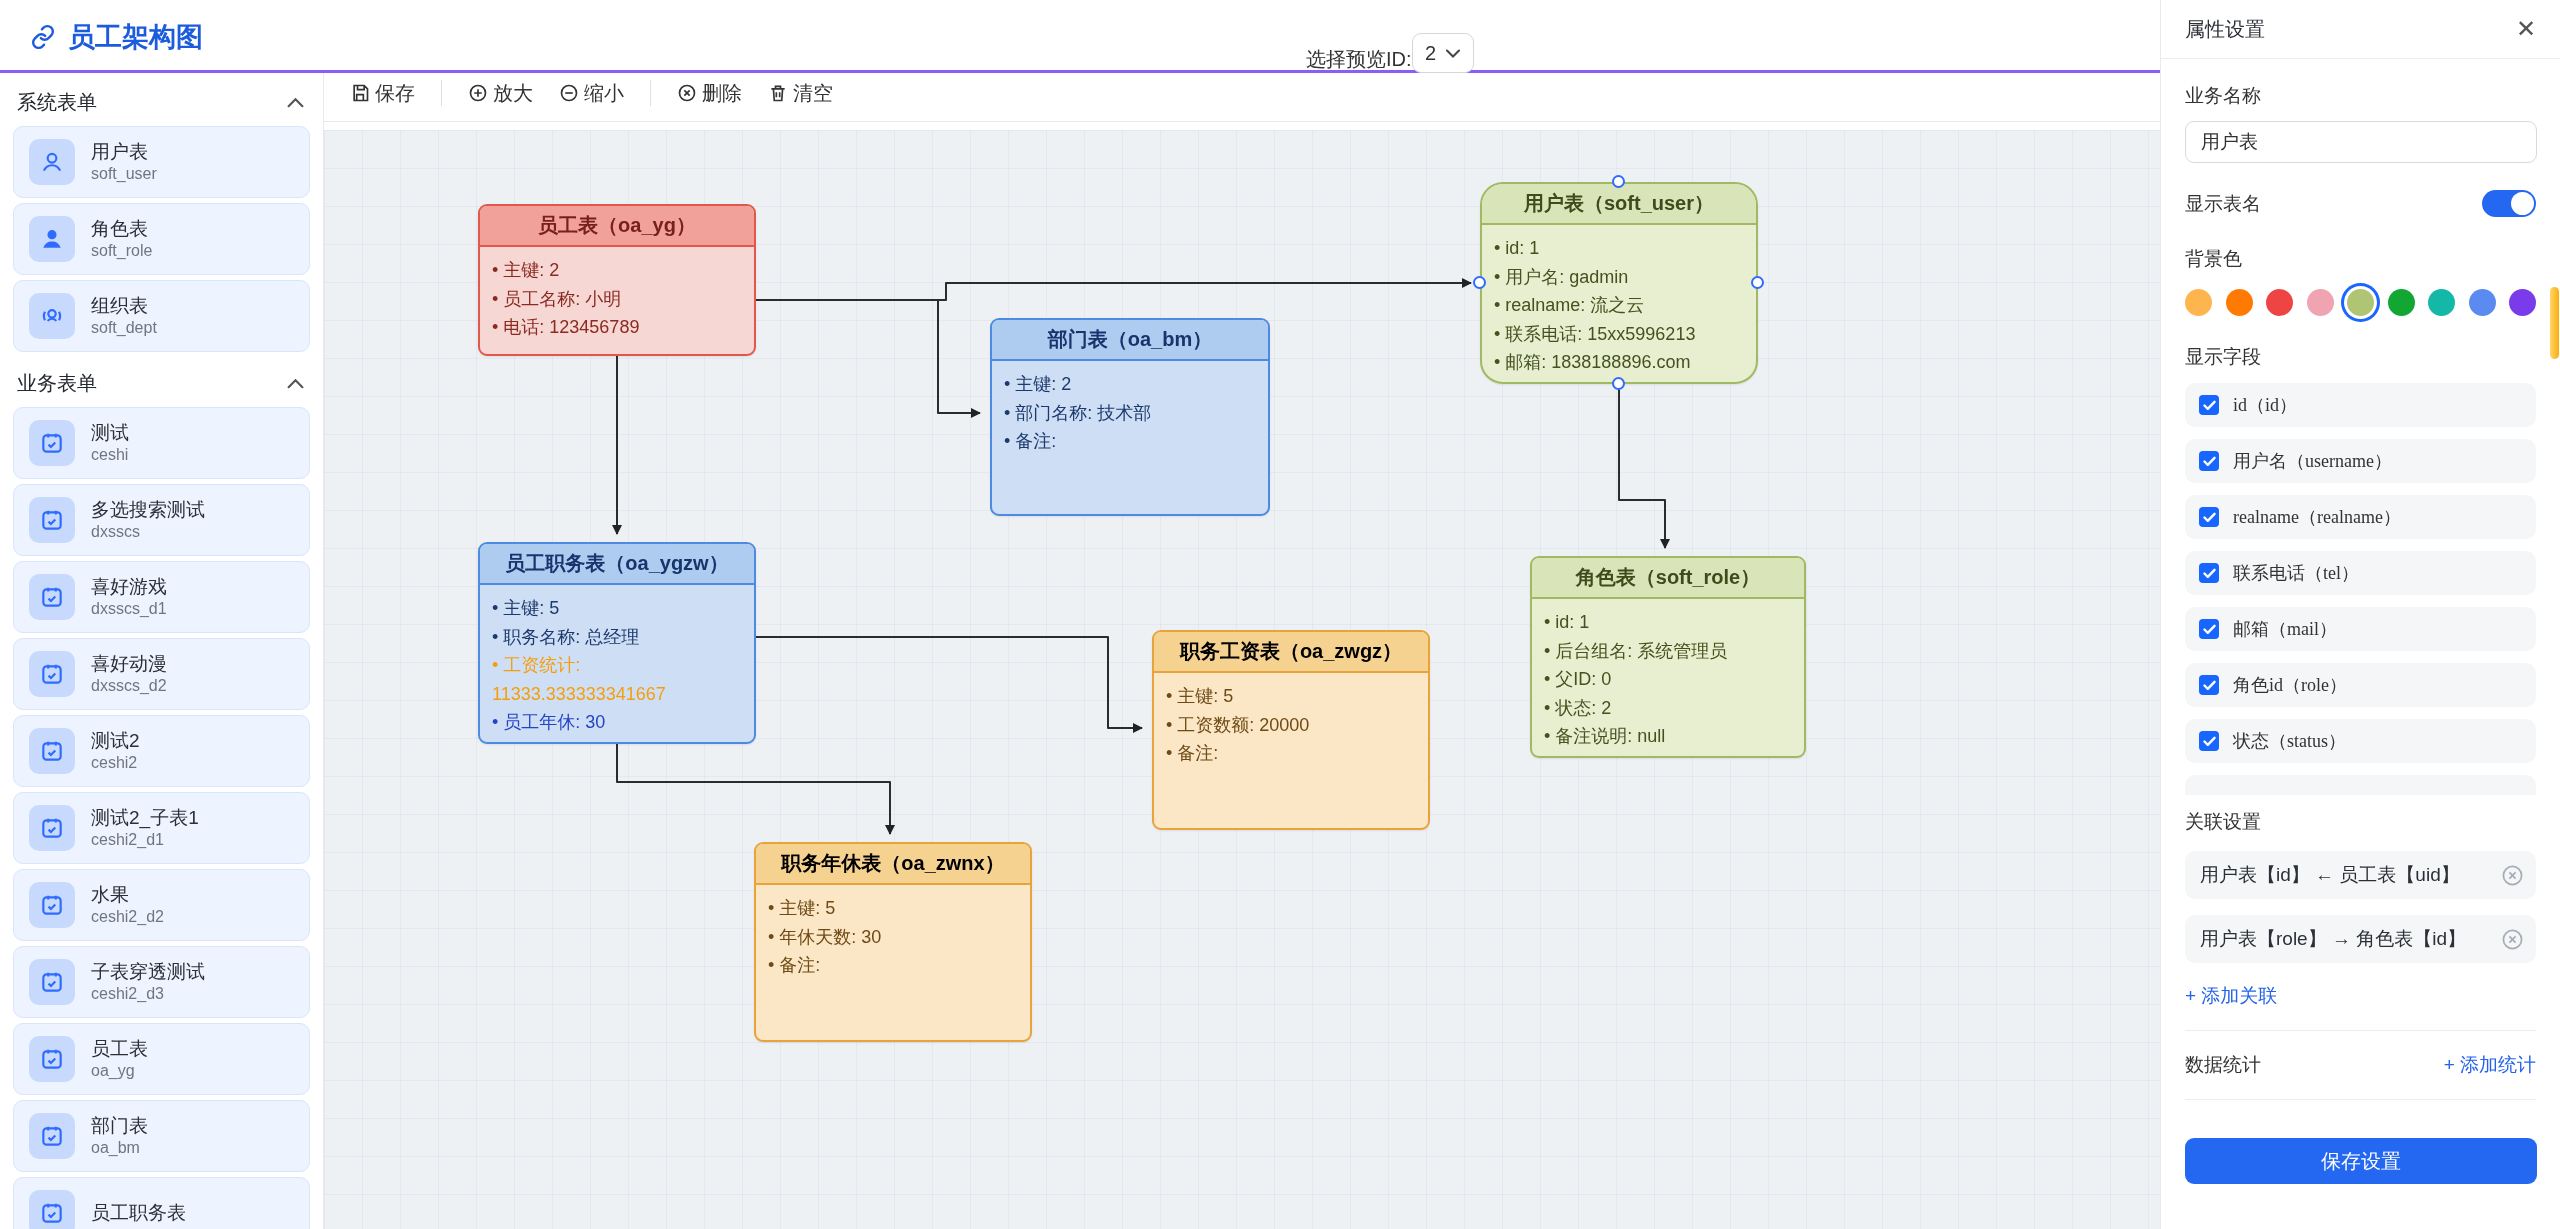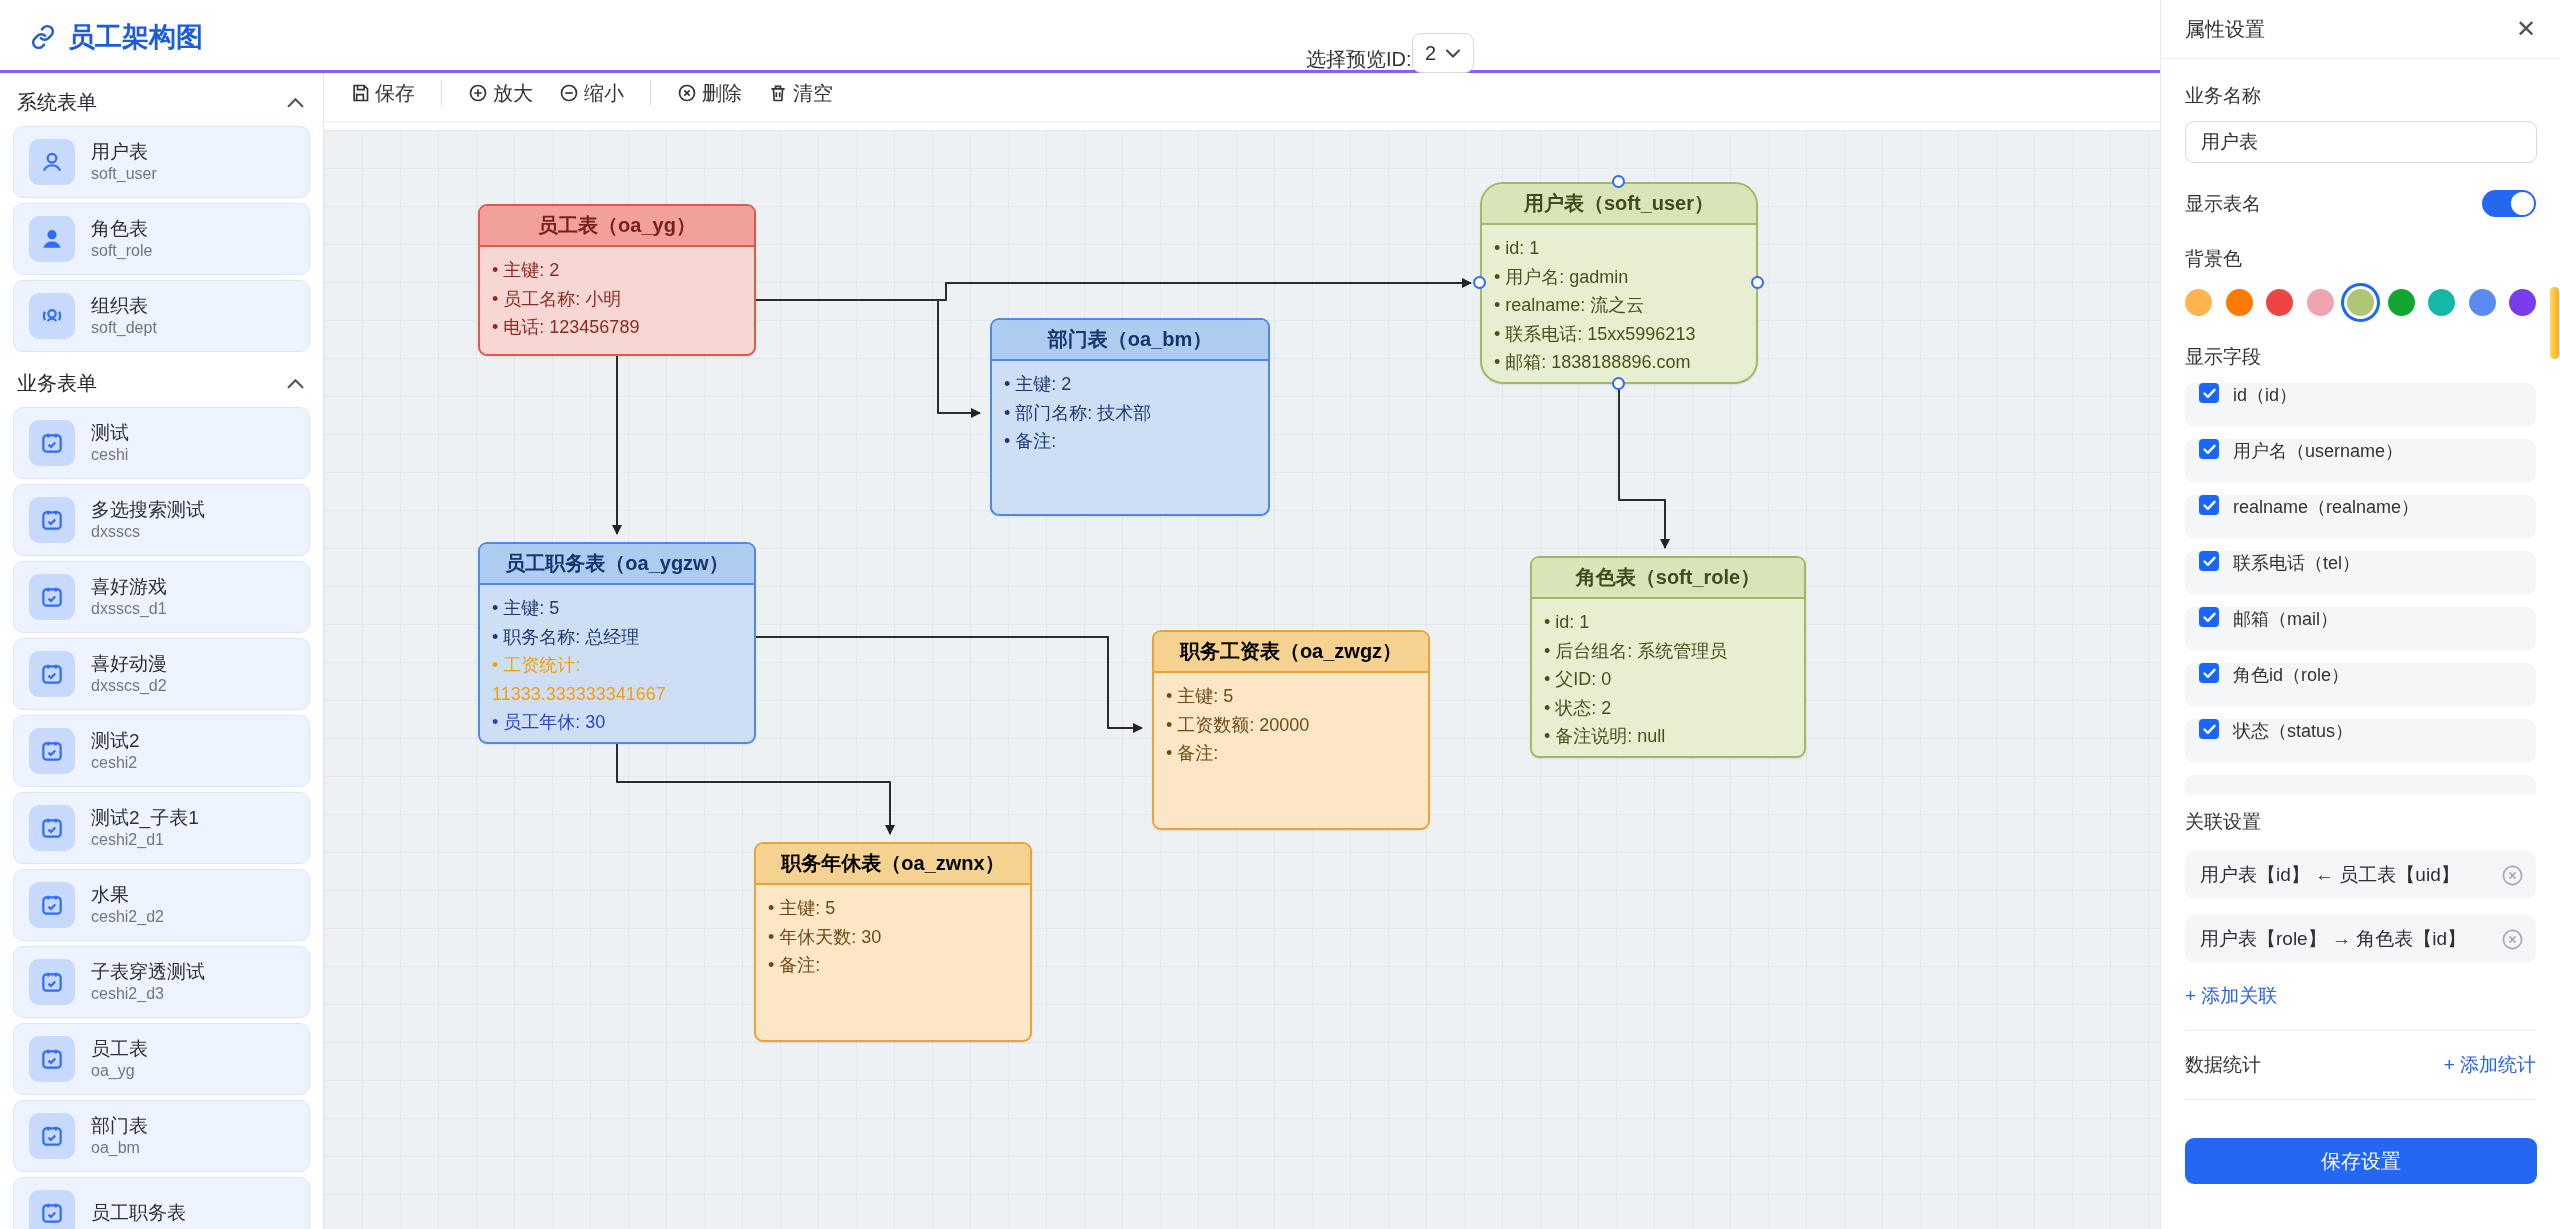--- a/index.html
+++ b/index.html
@@ -72,21 +72,21 @@
   .p-label { font-size:19px; color:#333; }
   .p-input { margin-top:12px; width:352px; height:42px; border:1px solid #d6d9df; border-radius:9px;
     font-size:19px; color:#333; padding:0 15px; outline:none; font-family:inherit; }
   .row-between { display:flex; align-items:center; justify-content:space-between; }
   .toggle { width:54px; height:27px; border-radius:14px; background:#2468f2; position:relative; cursor:pointer; }
   .toggle .knob { position:absolute; right:2px; top:2px; width:23px; height:23px; border-radius:50%; background:#fff; }
   .swatches { margin-top:13px; display:flex; align-items:center; justify-content:space-between; height:34px; }
   .swatch { width:27px; height:27px; border-radius:50%; cursor:pointer; }
   .swatch.selected { box-shadow:0 0 0 3px #fff, 0 0 0 6px #1a66ff; }
   .field-row { height:44px; background:#f5f6f8; border-radius:10px; margin-bottom:12px;
-    display:flex; gap:14px; padding:0 14px; font-size:18px; color:#333; }
+    display:flex; align-items:center; gap:14px; padding:0 14px; font-size:18px; color:#333;font-family:Liberation Serif, serif; }
   .field-row.clipped { height:20px; margin-bottom:0; border-radius:10px 10px 0 0; }
   .cbox { width:20px; height:20px; border-radius:4px; background:#1766ff; display:flex; align-items:center;
     justify-content:center; flex:none; cursor:pointer; }
   .cbox svg { display:block; }
   .rel-row { height:48px; background:#f5f6f8; border-radius:10px; margin-top:16px;
     display:flex; align-items:center; justify-content:space-between; padding:0 12px 0 15px; font-size:19px; color:#2b2f36; }
   .rel-x { color:#a7adb6; cursor:pointer; display:flex; }
   .add-link { margin-top:20px; color:#2563eb; font-size:19px; cursor:pointer; display:inline-block; }
   .p-hr { border:none; border-top:1px solid #ececec; margin:21px 0; }
   .save-btn { margin-top:17px; width:352px; height:46px; background:#2468f2; color:#fff; border:none;

